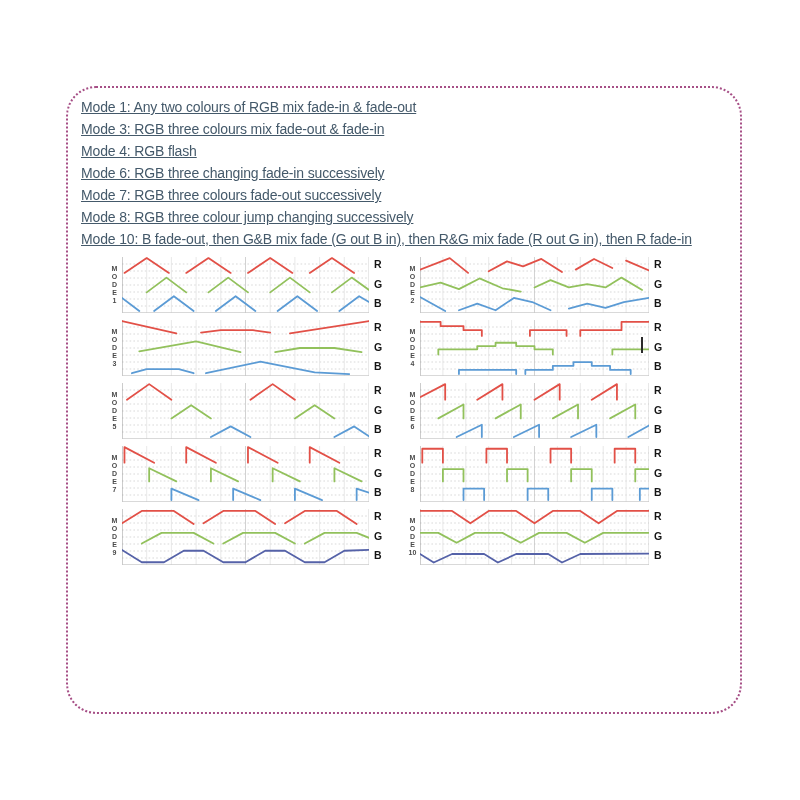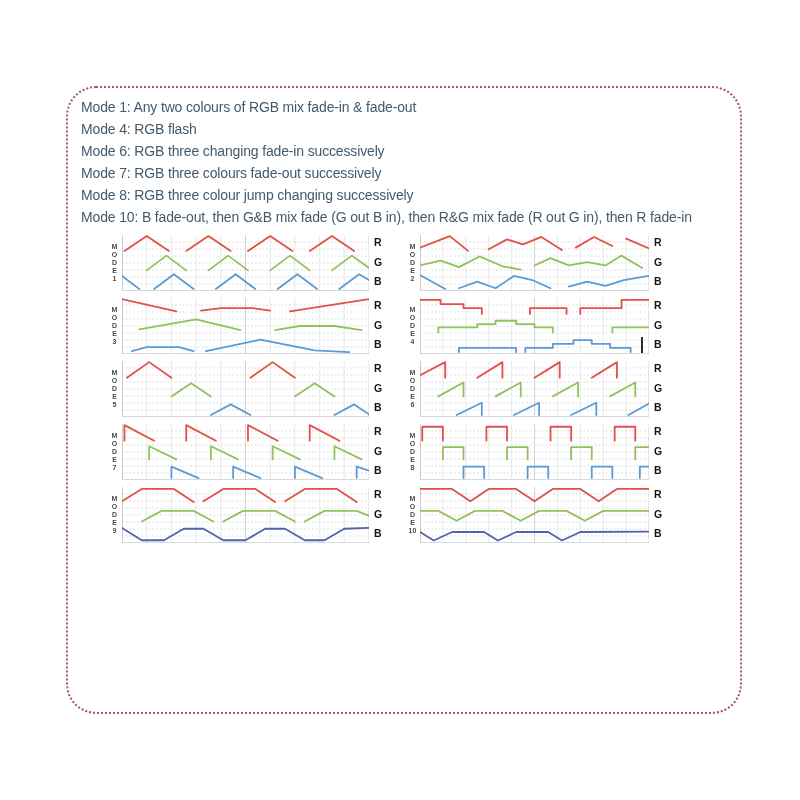--- a/index.html
+++ b/index.html
@@ -1,37 +1,38 @@
 <!DOCTYPE html>
 <html style="--c-border: #a64f86; --c-title: #33505c; --c-text: #44596a;"><head>
 <meta charset="utf-8">
 <style>
   html,body{margin:0;padding:0;background:#ffffff;}
   body{width:800px;height:800px;position:relative;font-family:"Liberation Sans",sans-serif;overflow:hidden;}
   .frame{position:absolute;left:66px;top:86px;width:676px;height:628px;box-sizing:border-box;
          border:2px dotted var(--c-border,#a64f86);border-radius:30px;padding:8px 13px 0 13px;}
   .title{font-size:15px;font-weight:bold;color:var(--c-title,#33505c);line-height:22px;}
   .mode-list{font-size:14px;color:var(--c-text,#44596a);letter-spacing:-0.15px;}
-  .mode-line{line-height:22px;}
+  .mode-line{line-height:22px;text-decoration:underline;}
   .charts-grid{display:grid;grid-template-columns:284px 266px;column-gap:14px;row-gap:7px;
                margin:7px 0 0 26px;}
   .chart{display:flex;align-items:stretch;height:56px;}
   .mode-letters{width:15px;display:flex;flex-direction:column;justify-content:center;align-items:center;
                 font-size:7px;font-weight:bold;color:#4a4a4a;line-height:1.12;}
   .plot{flex:1;height:56px;display:block;background:#fff;}
   .rgb-labels{width:17px;display:flex;flex-direction:column;justify-content:space-between;
               padding:1px 0 4px 5px;font-size:10.5px;font-weight:bold;color:#141414;}
   .caret{position:absolute;left:641px;top:337px;width:1.5px;height:16px;background:#2b2b2b;}
 </style>
 </head>
 <body>
 
 <div class="frame">
   <div class="mode-list">
       <div class="mode-line">Mode 1: Any two colours of RGB mix fade-in &amp; fade-out</div>
+      <div class="mode-line">Mode 3: RGB three colours mix fade-out &amp; fade-in</div>
       <div class="mode-line">Mode 4: RGB flash</div>
       <div class="mode-line">Mode 6: RGB three changing fade-in successively</div>
       <div class="mode-line">Mode 7: RGB three colours fade-out successively</div>
       <div class="mode-line">Mode 8: RGB three colour jump changing successively</div>
       <div class="mode-line">Mode 10: B fade-out, then G&amp;B mix fade (G out B in), then R&amp;G mix fade (R out G in), then R fade-in</div>
     </div>
   <div class="charts-grid">
       <div class="chart">
     <div class="mode-letters">
           <div>M</div>

